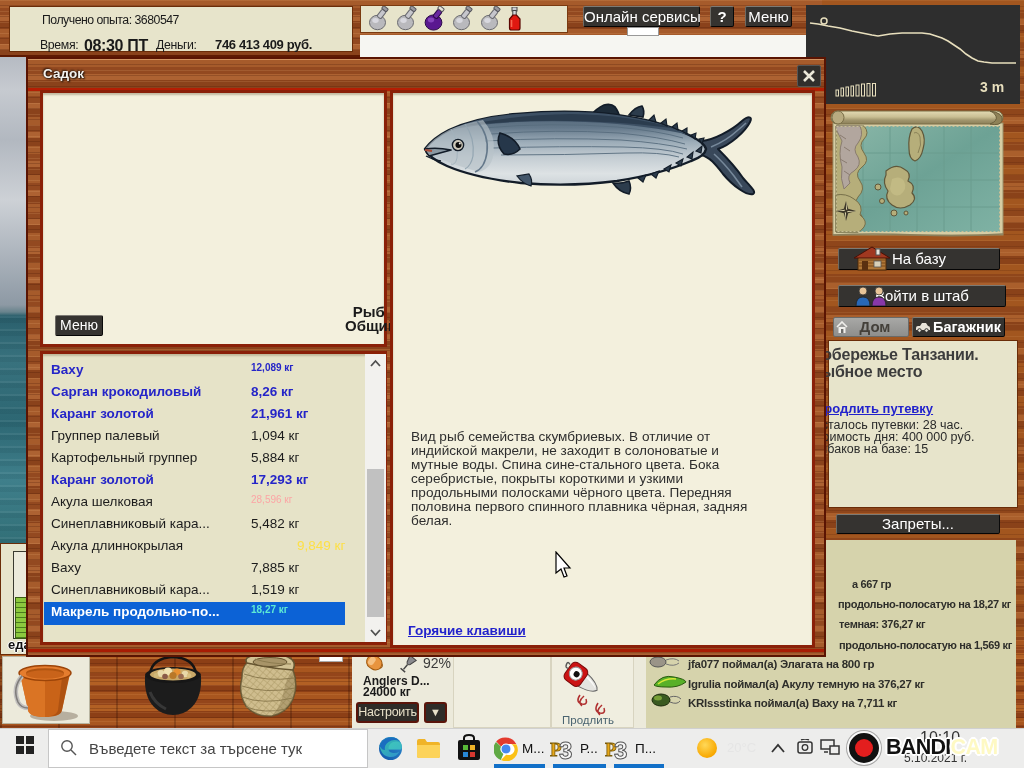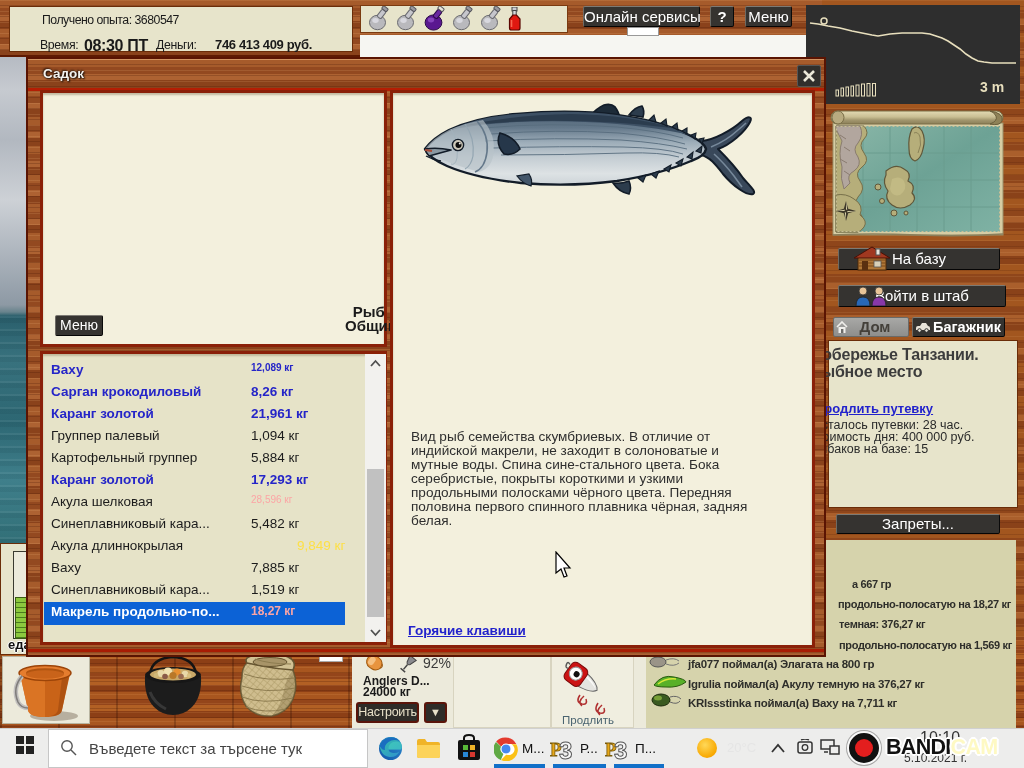--- a/index.html
+++ b/index.html
@@ -346,21 +346,21 @@
 <div class="abs t" style="left:8px;top:162px;font-size:13.5px;color:#1c1c1c;font-weight:normal;">Синеплавниковый кара...</div>
       <div class="abs t" style="left:208px;top:162px;font-size:13.5px;color:#1c1c1c;font-weight:normal;">5,482 кг</div>
 <div class="abs t" style="left:8px;top:184px;font-size:13.5px;color:#1c1c1c;font-weight:normal;">Акула длиннокрылая</div>
       <div class="abs t" style="left:208px;top:184px;font-size:13.5px;color:#fde047;font-weight:normal;margin-left:46px;">9,849 кг</div>
 <div class="abs t" style="left:8px;top:206px;font-size:13.5px;color:#1c1c1c;font-weight:normal;">Ваху</div>
       <div class="abs t" style="left:208px;top:206px;font-size:13.5px;color:#1c1c1c;font-weight:normal;">7,885 кг</div>
 <div class="abs t" style="left:8px;top:228px;font-size:13.5px;color:#1c1c1c;font-weight:normal;">Синеплавниковый кара...</div>
       <div class="abs t" style="left:208px;top:228px;font-size:13.5px;color:#1c1c1c;font-weight:normal;">1,519 кг</div>
 <div class="abs" style="left:1px;top:248px;width:301px;height:23px;background:#0c62d6;"></div>
       <div class="abs t" style="left:8px;top:250px;font-size:13.5px;color:#fff;font-weight:bold;">Макрель продольно-по...</div>
-      <div class="abs t" style="left:208px;top:250px;font-size:12px;color:#fca5a5;font-weight:bold;">18,27 кг</div>
+      <div class="abs t" style="left:208px;top:250px;font-size:10px;color:#5eead4;font-weight:bold;">18,27 кг</div>
 </div>
 
  <div class="abs" style="left:339px;top:297px;width:21px;height:288px;background:#f2f1ee;">
   <svg class="abs" width="21" height="288">
         <path d="M6 12 L10.5 7 L15 12" fill="none" stroke="#505050" stroke-width="1.8"></path>
         <path d="M6 276 L10.5 281 L15 276" fill="none" stroke="#505050" stroke-width="1.8"></path>
         <rect x="2" y="115" width="17" height="148" fill="#c1c1c1"></rect>
       </svg>
  </div>
 

